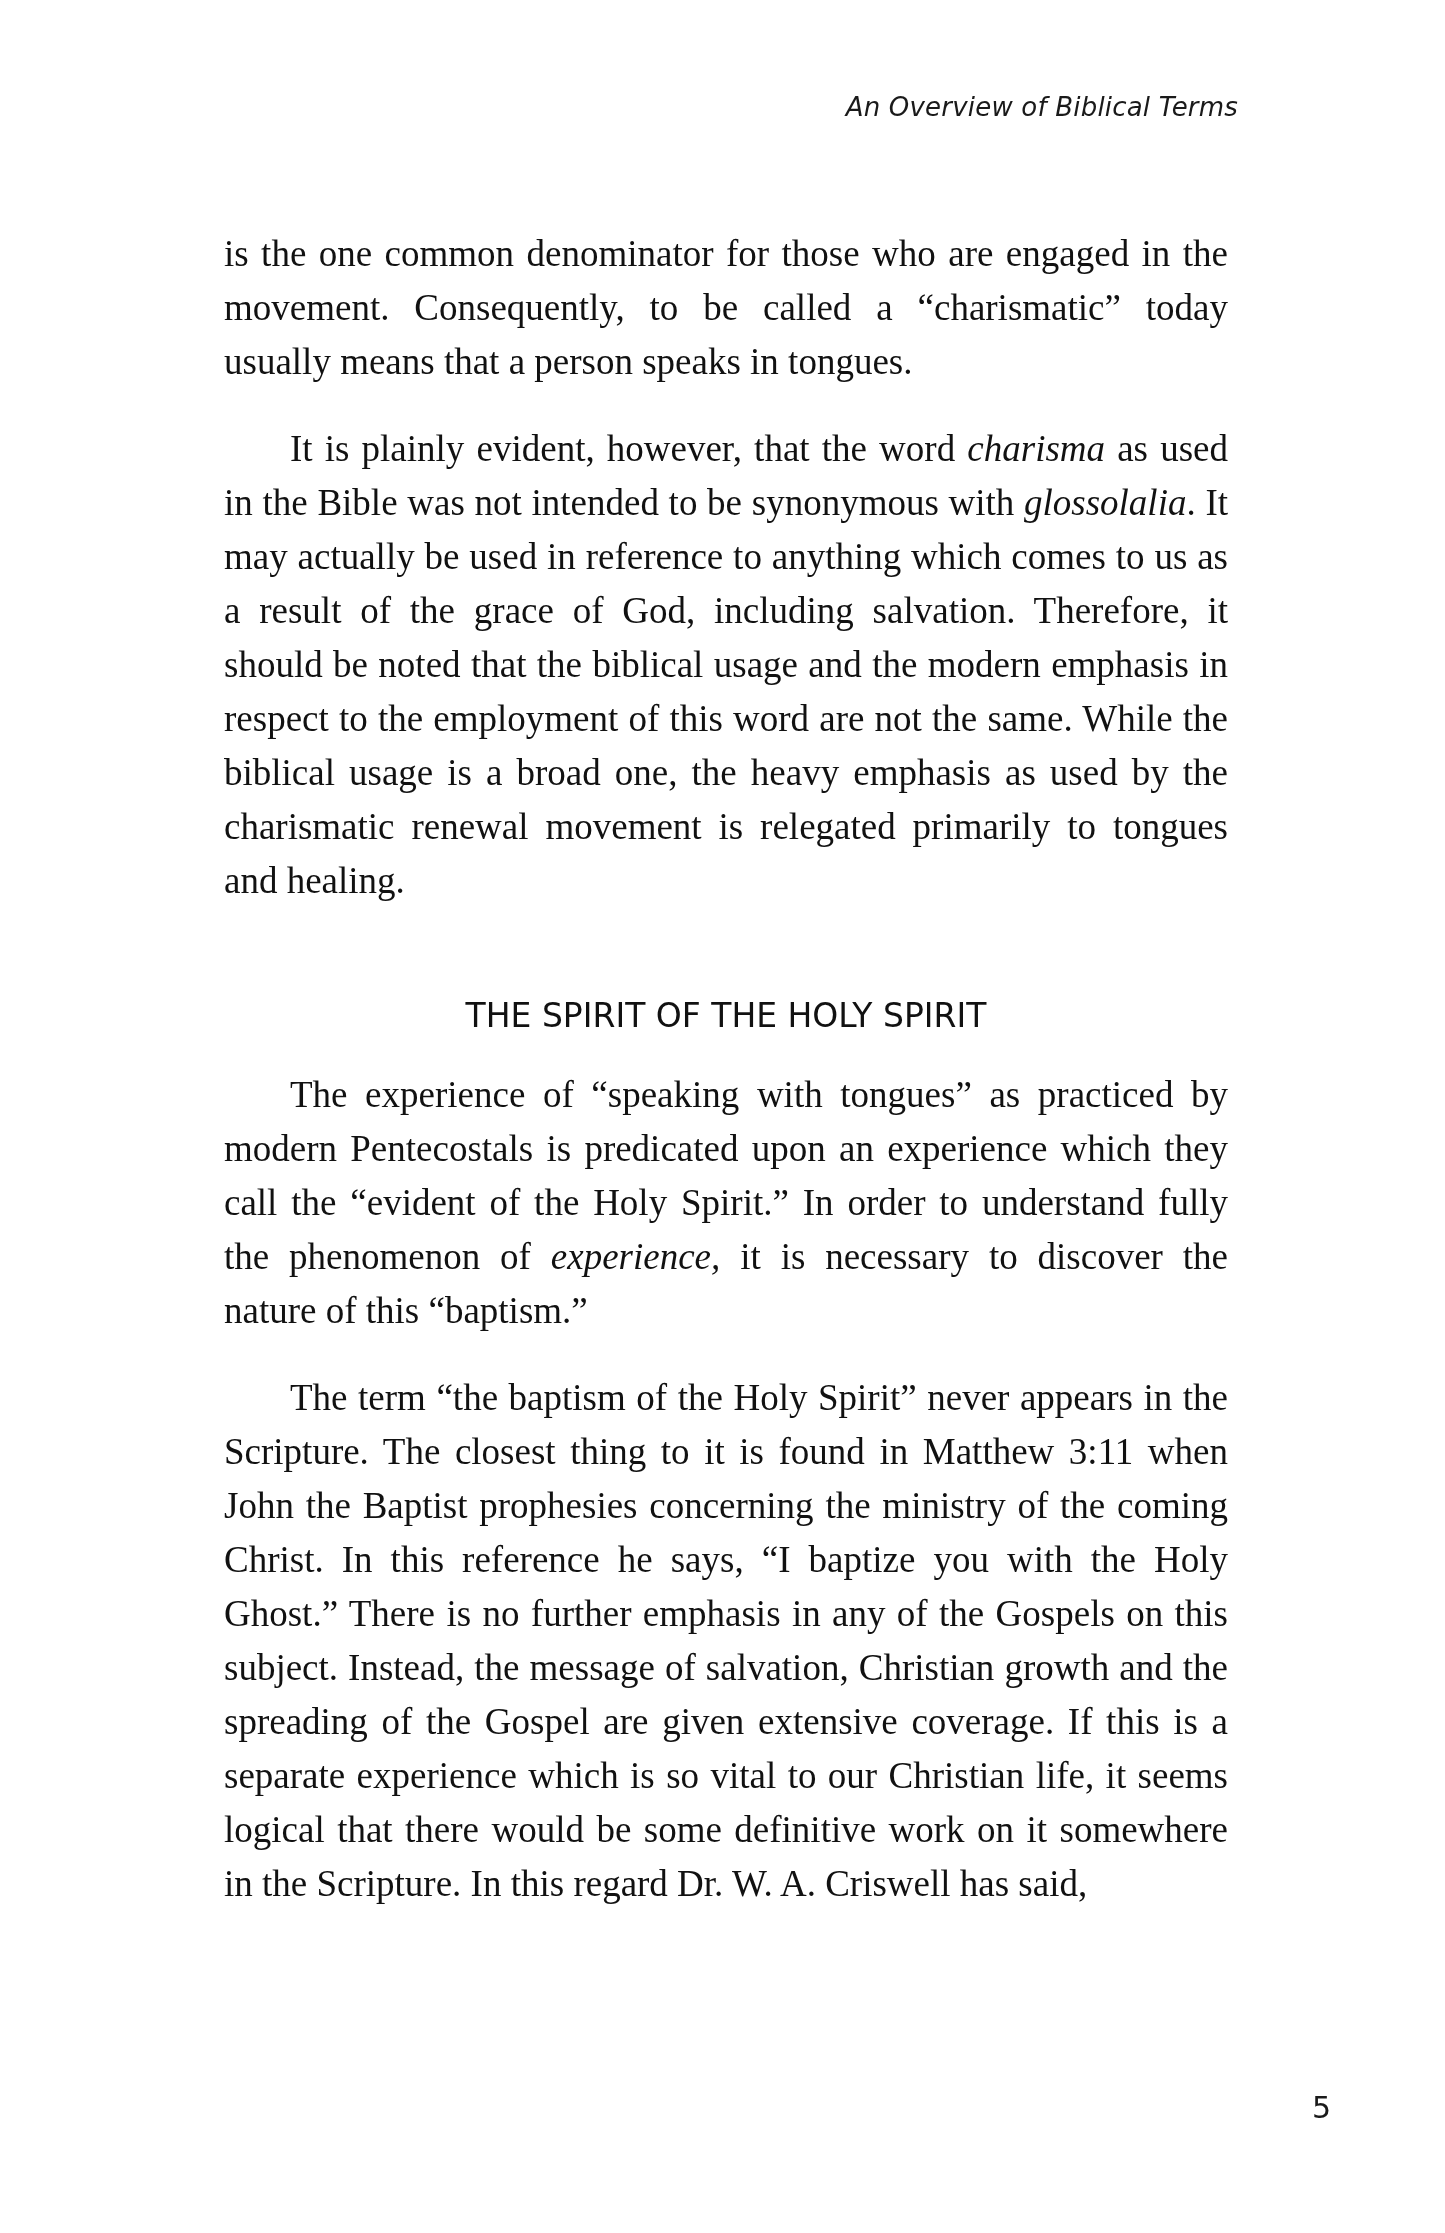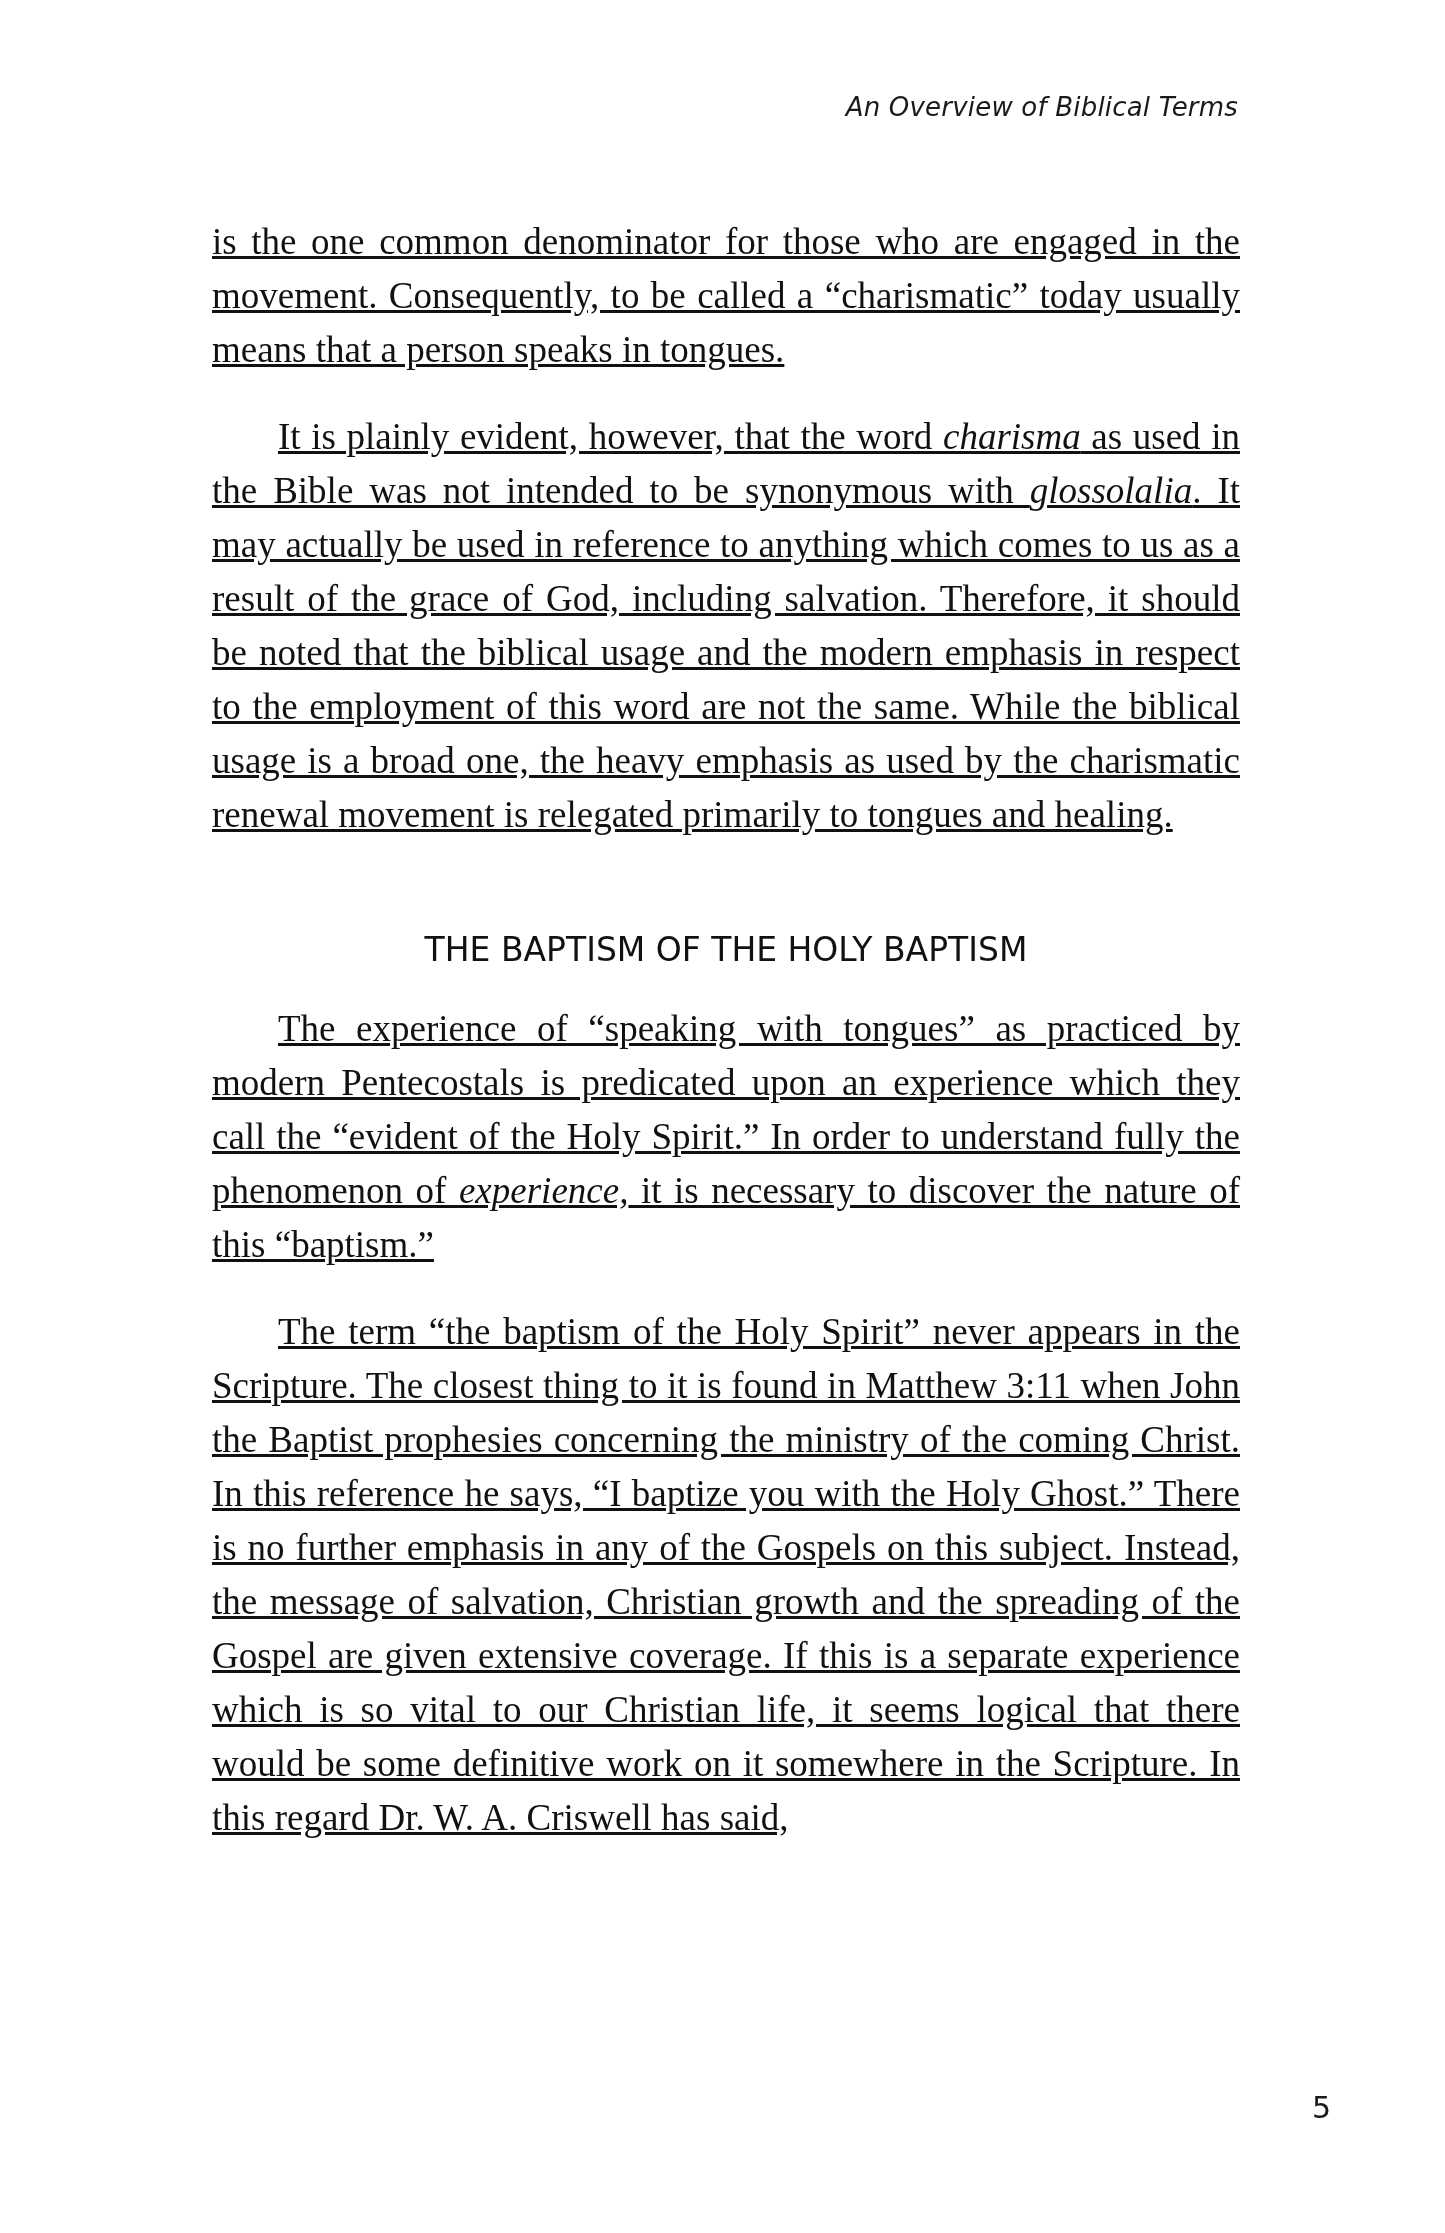--- a/index.html
+++ b/index.html
@@ -29,22 +29,21 @@
       left: 212px;
       top: 215px;
       width: 1028px;
       font-family: "Liberation Serif", serif;
       font-size: 37px;
       line-height: 54px;
       text-align: justify;
       text-align-last: left;
     }
     .body-text p {
-      margin: 0;
-      text-decoration: underline;
+      margin: 12px;
     }
     .body-text p.indent {
       text-indent: 66px;
     }
     .para-gap {
       margin-top: 33px !important;
     }
     .section-heading {
       font-family: "DejaVu Sans", sans-serif;
       font-size: 33px;
@@ -70,20 +69,20 @@
 </head>
 <body>
 
 <div class="running-head">An Overview of Biblical Terms</div>
 
 <div class="body-text">
   <div id="pre-heading">
       <p><span>is the one common denominator for those who are engaged in the movement. Consequently, to be called a “charismatic” today usually means that a person speaks in tongues.</span></p>
       <p class="indent para-gap"><span>It is plainly evident, however, that the word </span><em>charisma</em><span> as used in the Bible was not intended to be synonymous with </span><em>glossolalia</em><span>. It may actually be used in reference to anything which comes to us as a result of the grace of God, including salvation. Therefore, it should be noted that the biblical usage and the modern emphasis in respect to the employment of this word are not the same. While the biblical usage is a broad one, the heavy emphasis as used by the charismatic renewal movement is relegated primarily to tongues and healing.</span></p>
     </div>
-  <h2 class="section-heading">THE BAPTISM OF THE HOLY BAPTISM</h2>
+  <h2 class="section-heading">THE SPIRIT OF THE HOLY SPIRIT</h2>
   <div id="post-heading">
       <p class="indent"><span>The experience of “speaking with tongues” as practiced by modern Pentecostals is predicated upon an experience which they call the “evident of the Holy Spirit.” In order to understand fully the phenomenon of </span><em>experience,</em><span> it is necessary to discover the nature of this “baptism.”</span></p>
       <p class="indent para-gap"><span>The term “the baptism of the Holy Spirit” never appears in the Scripture. The closest thing to it is found in Matthew 3:11 when John the Baptist prophesies concerning the ministry of the coming Christ. In this reference he says, “I baptize you with the Holy Ghost.” There is no further emphasis in any of the Gospels on this subject. Instead, the message of salvation, Christian growth and the spreading of the Gospel are given extensive coverage. If this is a separate experience which is so vital to our Christian life, it seems logical that there would be some definitive work on it somewhere in the Scripture. In this regard Dr. W. A. Criswell has said,</span></p>
     </div>
 </div>
 
 <div class="page-number">5</div>
 
 </body></html>

